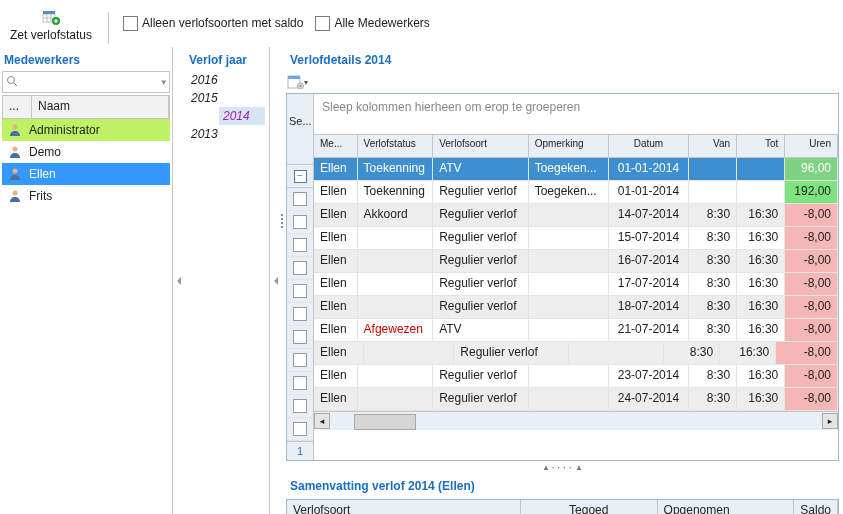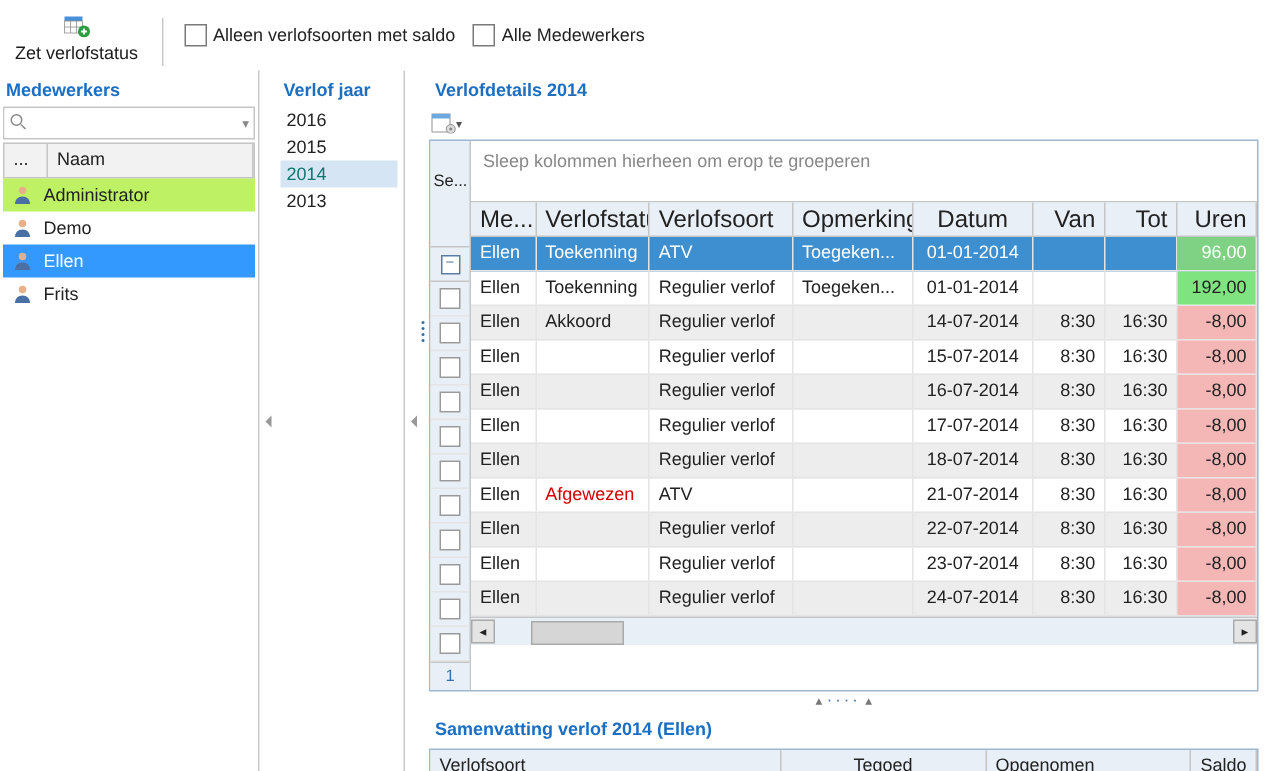--- a/index.html
+++ b/index.html
@@ -23,37 +23,37 @@
 .grid-hdr-cell{padding:3px 6px;border-right:1px solid #c5c5c5;font-size:12px;}
 .emp-list{margin:0 2px;}
 .emp-row{display:flex;align-items:center;height:20px;border:1px solid transparent;cursor:pointer;}
 .emp-row.alt{background:#bef264;}
 .emp-row.sel{background:#3399ff;color:#fff;}
 .emp-ic{width:16px;height:16px;margin:0 4px;display:flex;align-items:center;justify-content:center;}
 .emp-name{padding-left:2px;}
 .vsplit{width:12px;display:flex;align-items:center;justify-content:center;cursor:pointer;}
 .years{width:82px;border-right:1px solid #c9c9c9;padding-right:2px;}
 .year-list{margin:0 2px;}
-.year{height:18px;padding:0 4px;display:flex;align-items:center;cursor:pointer;}
-.year.sel{background:#d6e5f3;color:#0f766e;}
+.year{height:18px;padding:0 4px;display:flex;align-items:center;cursor:pointer;font-style:italic;}
+.year.sel{background:#d6e5f3;color:#a21caf;margin-left:32px;}
 .right{flex:1;display:flex;flex-direction:column;padding:0 4px;min-width:0;}
 .details-tools{height:22px;display:flex;align-items:center;padding:2px 0;}
 .det-ic{width:20px;height:18px;display:flex;align-items:center;justify-content:center;cursor:pointer;}
 .grid-wrap{border:1px solid #9db8cf;display:flex;position:relative;}
 .grid-left-col{width:26px;border-right:1px solid #c5c5c5;background:#e9eff6;display:flex;flex-direction:column;}
 .grid-left-hdr{height:28px;padding:21px 2px;border-bottom:1px solid #c5c5c5;font-size:11px;text-align:center;}
 .grid-left-exp{height:22px;border-bottom:1px solid #c5c5c5;display:flex;align-items:center;justify-content:center;}
 .expbox{width:11px;height:11px;border:1px solid #5a7ca3;background:#fff;color:#5a7ca3;display:flex;align-items:center;justify-content:center;font-size:10px;line-height:1;}
 .grid-left-chk{height:22px;border-bottom:1px solid #e4e4e4;display:flex;align-items:center;justify-content:center;}
 .rowchk{width:12px;height:12px;border:1px solid #9a9a9a;background:#fff;}
 .grid-left-foot{height:18px;background:#e9eff6;border-top:1px solid #c5c5c5;display:flex;align-items:center;justify-content:center;font-size:11px;color:#3b6ea5;}
 .grid-right{flex:1;min-width:0;position:relative;}
 .grp-area{height:28px;border-bottom:1px solid #c5c5c5;color:#888;padding:6px 8px;background:#fff;font-size:12px;}
 .ghdr{display:flex;height:22px;background:#e9eff6;border-bottom:1px solid #c5c5c5;}
-.ghcell{border-right:1px solid #c5c5c5;padding:3px 6px;font-size:16px;white-space:nowrap;overflow:hidden;}
+.ghcell{border-right:1px solid #c5c5c5;padding:3px 6px;font-size:10px;white-space:nowrap;overflow:hidden;}
 .rows{}
 .grow{display:flex;height:22px;border-bottom:1px solid #e4e4e4;}
 .grow.alt{background:#ededed;}
 .grow.sel{background:#3e8fd0;color:#fff;}
 .gcell{border-right:1px solid #e4e4e4;padding:3px 6px;font-size:12px;white-space:nowrap;overflow:hidden;text-overflow:ellipsis;}
 .gc-right{text-align:right;}
 .gcell.red{color:#d00000;}
 .uren-pos{background:#9ee8a0;}
 .grow.sel .uren-pos{background:#7fd283;}
 .uren-posbig{background:#7fe47f;}
@@ -355,21 +355,20 @@
                 <div class="gcell c-dat">21-07-2014</div>
                 <div class="gcell c-van gc-right">8:30</div>
                 <div class="gcell c-tot gc-right">16:30</div>
                 <div class="gcell c-uren gc-right uren-neg">-8,00</div>
               </div>
               <div class="grow alt">
                 <div class="gcell c-me">Ellen</div>
                 <div class="gcell c-stat "></div>
                 <div class="gcell c-soort">Regulier verlof</div>
                 <div class="gcell c-op"></div>
-                <div class="gcell c-dat">22-07-2014</div>
                 <div class="gcell c-van gc-right">8:30</div>
                 <div class="gcell c-tot gc-right">16:30</div>
                 <div class="gcell c-uren gc-right uren-neg">-8,00</div>
               </div>
               <div class="grow">
                 <div class="gcell c-me">Ellen</div>
                 <div class="gcell c-stat "></div>
                 <div class="gcell c-soort">Regulier verlof</div>
                 <div class="gcell c-op"></div>
                 <div class="gcell c-dat">23-07-2014</div>

